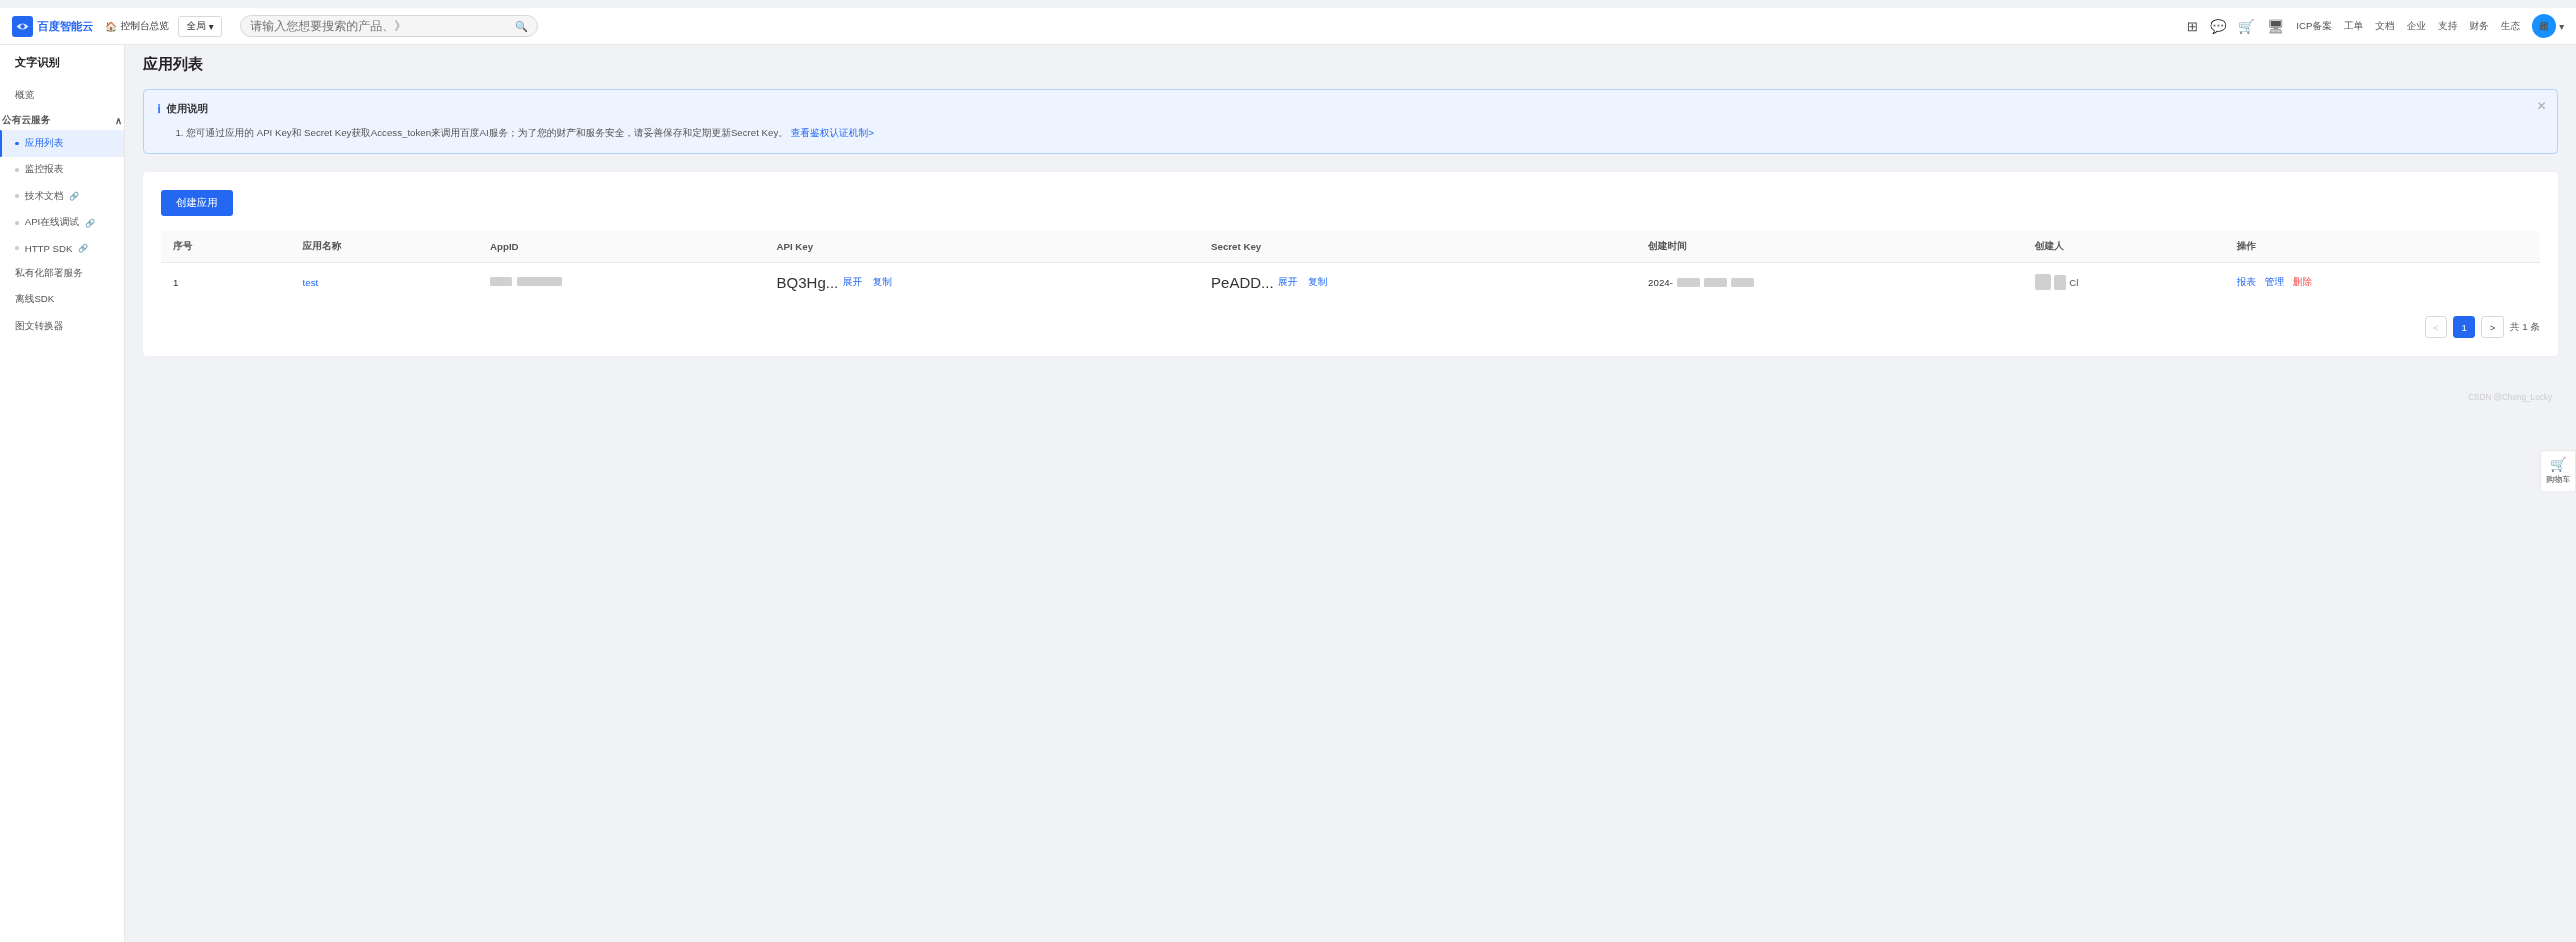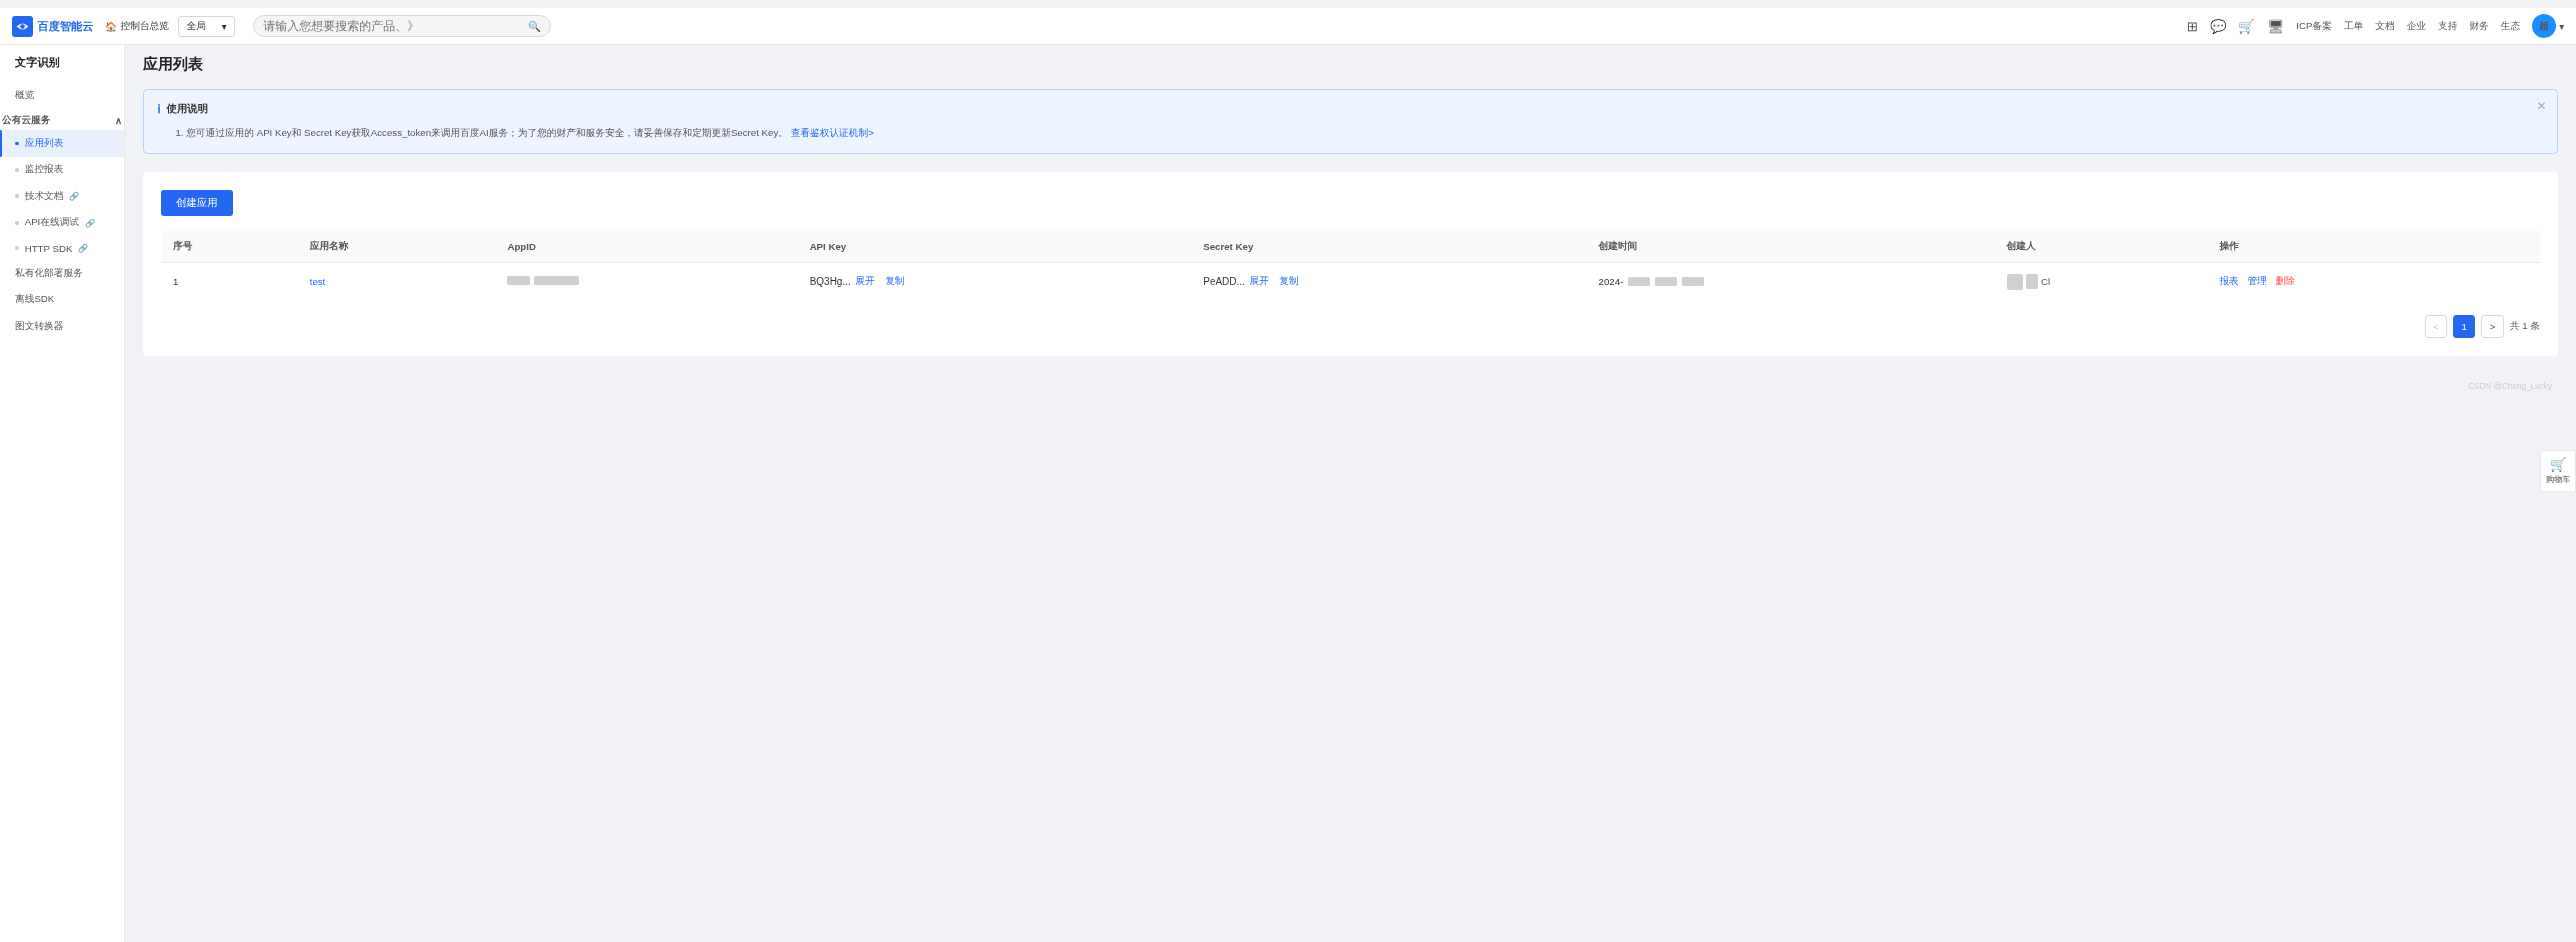--- a/index.html
+++ b/index.html
@@ -7,21 +7,21 @@
 
     
     .top-nav {
       display: flex; align-items: center; height: 37px;
       background: #fff; border-bottom: 0.7px solid #e8e8e8;
       padding: 0 12px; gap: 6px; position: fixed; top: 8px; left: 0; right: 0; z-index: 100;
     }
     .top-nav-logo { display: flex; align-items: center; gap: 4.5px; font-weight: 700; font-size: 11.2px; color: #2468f2; white-space: nowrap; }
     .top-nav-logo .logo-icon { width: 21px; height: 21px; }
     .top-nav-control { display: flex; align-items: center; gap: 3px; margin-left: 6px; color: #333; font-size: 9.7px; cursor: pointer; white-space: nowrap; }
-    .top-nav-scope { display: flex; align-items: center; gap: 16px; padding: 3px 7.5px; border: 0.7px solid #d9d9d9; border-radius: 3px; cursor: pointer; font-size: 9.7px; margin-left: 3px; }
+    .top-nav-scope { display: flex; align-items: center; gap: 3px; padding: 3px 7.5px; border: 0.7px solid #d9d9d9; border-radius: 3px; cursor: pointer; font-size: 9.7px; margin-left: 3px; }
     .top-nav-search { flex: 1; max-width: 298px; margin: 0 12px; display: flex; align-items: center; border: 0.7px solid #d9d9d9; border-radius: 15px; padding: 3px 9px; background: #f5f5f5; }
     .top-nav-search input { border: none; background: transparent; outline: none; flex: 1; font-size: 12px; color: #999; }
     .top-nav-icons { display: flex; align-items: center; gap: 12px; margin-left: auto; color: #555; }
     .top-nav-icons span { font-size: 9.7px; cursor: pointer; color: #555; }
     .top-nav-icons .nav-icon { font-size: 13.4px; cursor: pointer; color: #555; }
     .top-nav-user { width: 24px; height: 24px; border-radius: 50%; background: #1890ff; color: #fff; display: flex; align-items: center; justify-content: center; font-size: 9.7px; font-weight: 600; cursor: pointer; }
     .top-nav-user-area { display: flex; align-items: center; gap: 3px; cursor: pointer; }
     .chevron-down { font-size: 7.5px; color: #555; }
 
     
@@ -62,36 +62,36 @@
     table { width: 100%; border-collapse: collapse; }
     thead th { background: #fafafa; padding: 9px 12px; text-align: left; font-size: 9.7px; font-weight: 600; color: #555; border-bottom: 0.7px solid #e8e8e8; }
     tbody td { padding: 10.4px 12px; font-size: 9.7px; color: #333; border-bottom: 0.7px solid #f0f0f0; vertical-align: middle; }
     tbody tr:last-child td { border-bottom: none; }
     .app-link { color: #2468f2; text-decoration: none; cursor: pointer; }
     .action-link { color: #2468f2; text-decoration: none; cursor: pointer; margin-right: 6px; }
     .action-link.red { color: #ff4d4f; }
     .masked-value { display: inline-flex; align-items: center; gap: 4.5px; }
     .mask-block { display: inline-block; width: 45px; height: 9px; background: #d0d0d0; border-radius: 1.5px; vertical-align: middle; }
     .mask-block-sm { display: inline-block; width: 22.4px; height: 9px; background: #d0d0d0; border-radius: 1.5px; vertical-align: middle; }
-    .key-text { color: #333; font-size: 10px; }
+    .key-text { color: #333; font-size: 15px; }
 
     
     .pagination { display: flex; justify-content: flex-end; align-items: center; margin-top: 15px; gap: 6px; }
     .page-btn { width: 22.4px; height: 22.4px; display: flex; align-items: center; justify-content: center; border: 0.7px solid #d9d9d9; border-radius: 3px; background: #fff; cursor: pointer; font-size: 9.7px; color: #555; }
     .page-btn.active { background: #2468f2; color: #fff; border-color: #2468f2; }
     .page-btn.disabled { color: #ccc; cursor: default; }
     .page-total { font-size: 9.7px; color: #555; }
 
     
     .float-right { position: fixed; right: 0; top: 50%; transform: translateY(-50%); background: #fff; border: 0.7px solid #e8e8e8; border-radius: 3px 0 0 3px; padding: 6px 4.5px; display: flex; flex-direction: column; align-items: center; gap: 6px; font-size: 8.2px; color: #555; z-index: 99; }
     .float-right-item { display: flex; flex-direction: column; align-items: center; cursor: pointer; gap: 1.5px; }
     .float-right-icon { font-size: 13.4px; }
 
     
-    .footer-note { text-align: right; font-size: 8.2px; color: #ccc; margin-top: 26px; padding-right: 6px; }
+    .footer-note { text-align: right; font-size: 8.2px; color: #ccc; margin-top: 37px; padding-right: 6px; }
 
     .creator-area { display: flex; align-items: center; gap: 3px; }
     .creator-avatar { width: 16.4px; height: 16.4px; background: #d0d0d0; border-radius: 2.2px; }
     .creator-doc-icon { width: 12px; height: 15px; background: #d0d0d0; border-radius: 1.5px; }
   </style>
 </head>
 <body>
 
 <nav class="top-nav">
   <div class="top-nav-logo">

